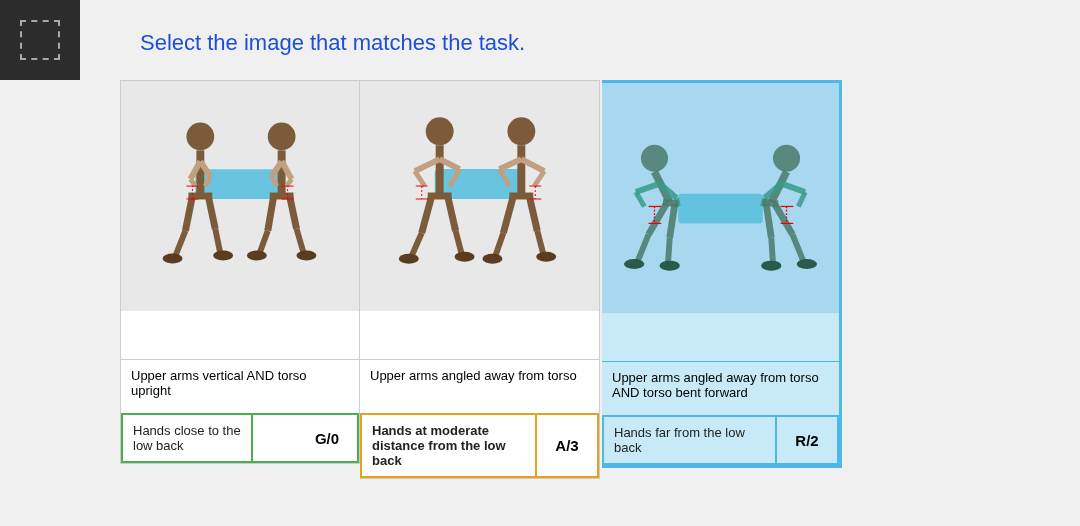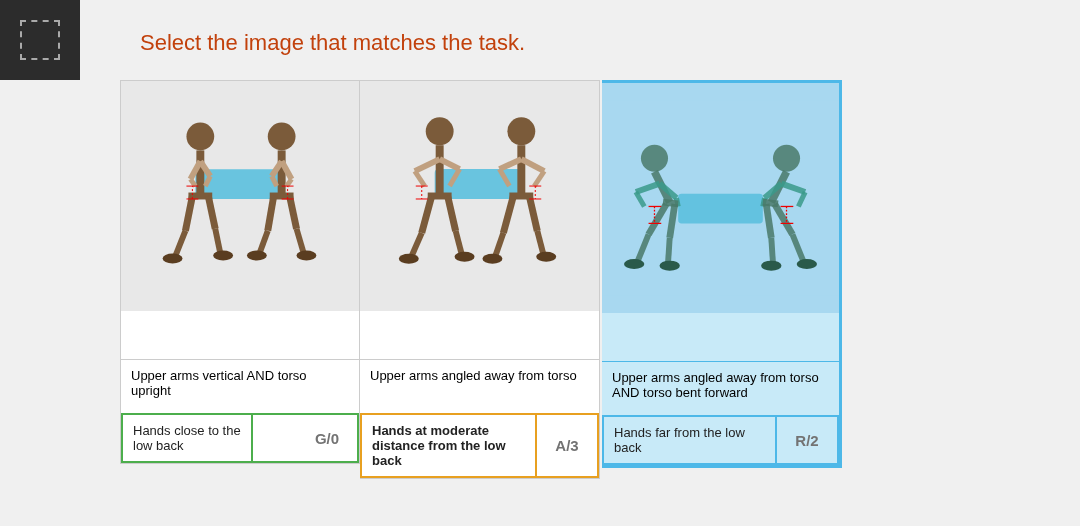--- a/index.html
+++ b/index.html
@@ -33,21 +33,21 @@
     }
 
     .main-content {
       margin-left: 0;
       padding: 30px 40px 20px 120px;
       flex: 1;
     }
 
     .instruction {
       font-size: 22px;
-      color: #c2410c;
+      color: #1d4ed8;
       margin-bottom: 24px;
       margin-left: 20px;
     }
 
     .cards-container {
       display: flex;
       gap: 0;
       align-items: flex-start;
     }
 
@@ -109,21 +109,21 @@
       border-right: 1px solid #ccc;
     }
 
     .badge-code {
       width: 60px;
       display: flex;
       align-items: center;
       justify-content: center;
       font-size: 15px;
       font-weight: bold;
-      color: #737373;
+      color: #000000;
     }
 
     
     .card:nth-child(1) .card-badge-row {
       border: 2px solid #4cae4c;
       gap: 44px;
     }
     .card:nth-child(1) .card-badge-row .badge-text {
       border-right: 2px solid #4cae4c;
     }

